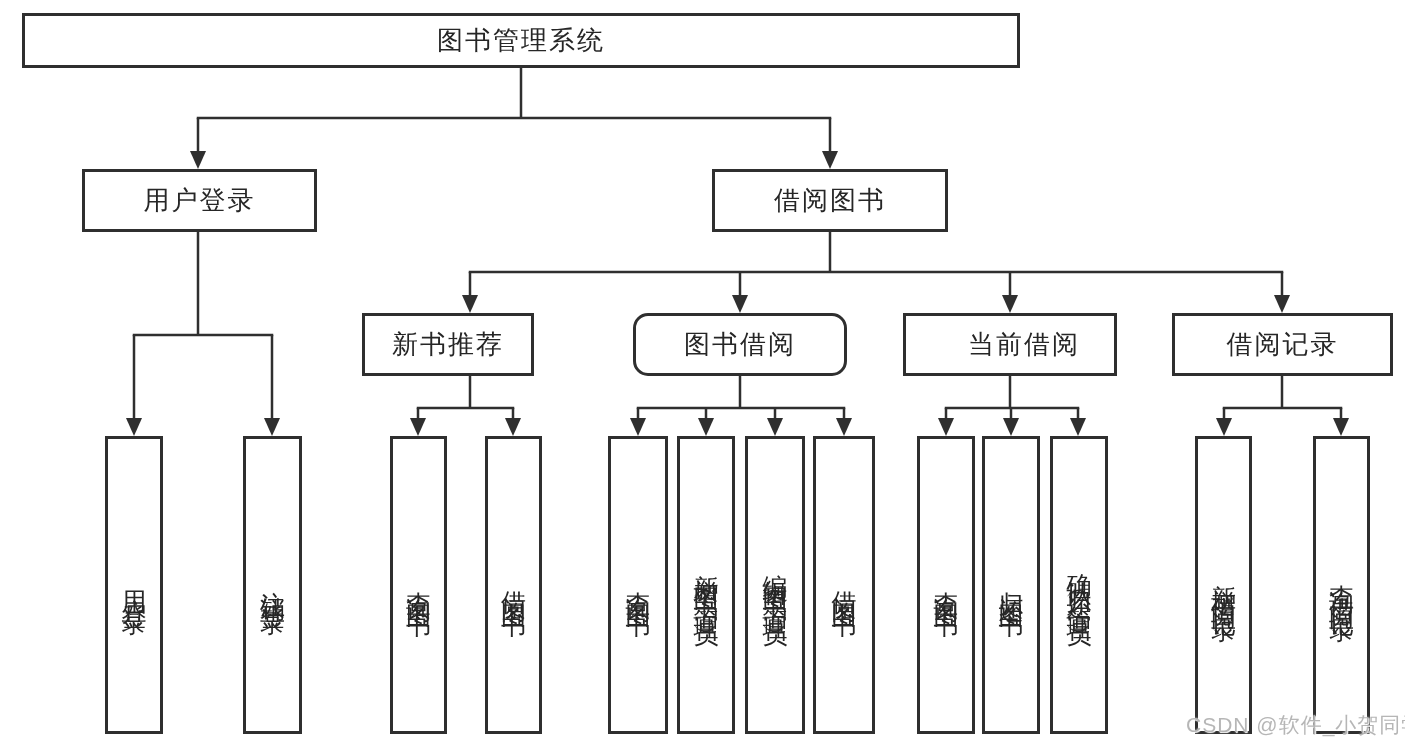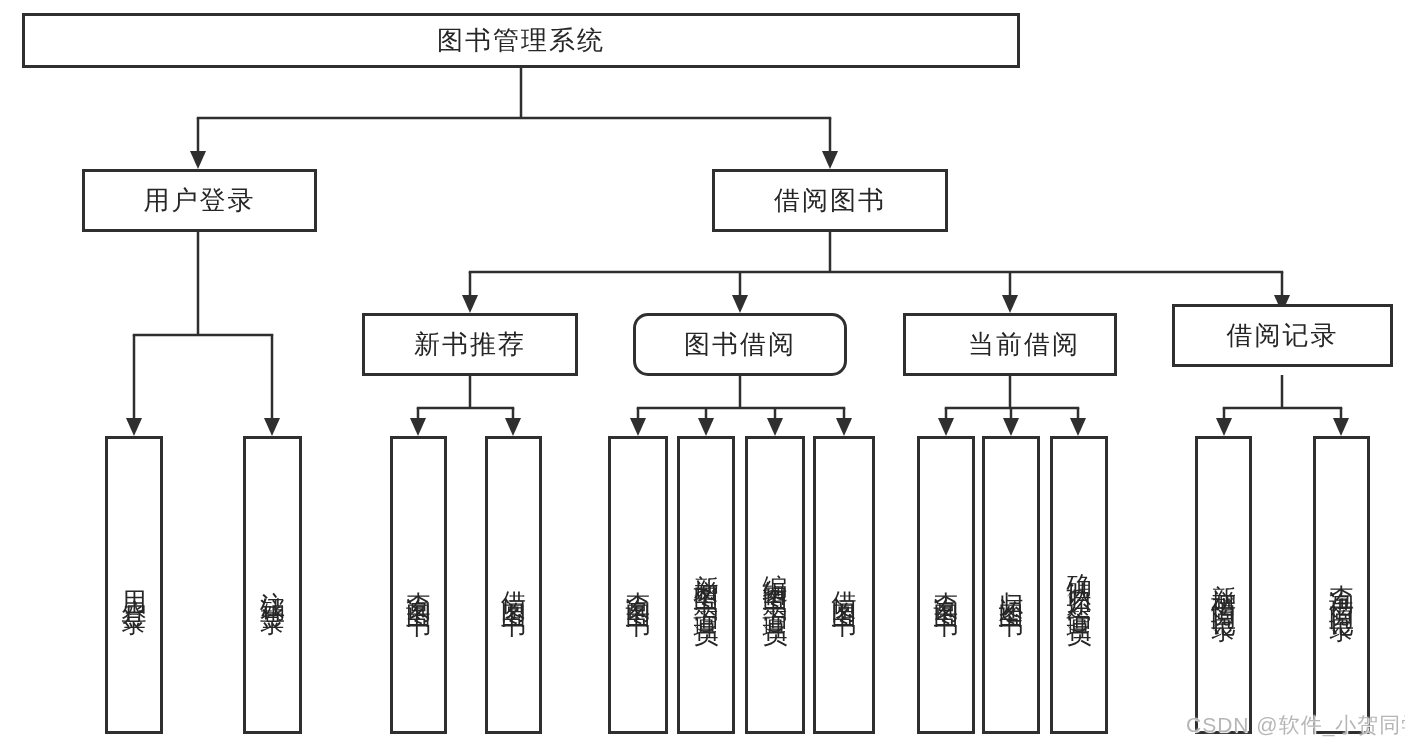--- a/index.html
+++ b/index.html
@@ -112,24 +112,24 @@
       <polygon points="1216,418 1232,418 1224,436"></polygon>
       <polygon points="1333,418 1349,418 1341,436"></polygon>
     </g>
   </svg>
 
   <div class="node" style="left:22px;top:13px;width:998px;height:55px;">图书管理系统</div>
 
   <div class="node" style="left:82px;top:169px;width:235px;height:63px;">用户登录</div>
   <div class="node" style="left:712px;top:169px;width:236px;height:63px;">借阅图书</div>
 
-  <div class="node" style="left:362px;top:313px;width:216px;height:63px;">新书推荐</div>
+  <div class="node" style="left:362px;top:313px;width:172px;height:63px;">新书推荐</div>
   <div class="node" style="left:633px;top:313px;width:214px;height:63px;border-radius:15px;">图书借阅</div>
   <div class="node" style="left:903px;top:313px;width:214px;height:63px;padding-left:28px;">当前借阅</div>
-  <div class="node" style="left:1172px;top:304px;width:221px;height:63px;">借阅记录</div>
+  <div class="node" style="left:1172px;top:313px;width:221px;height:63px;">借阅记录</div>
 
   <div class="node vertical" style="left:105px;top:436px;width:58px;height:298px;">用户登录</div>
   <div class="node vertical" style="left:243px;top:436px;width:59px;height:298px;">注销登录</div>
 
   <div class="node vertical" style="left:390px;top:436px;width:57px;height:298px;">查询图书</div>
   <div class="node vertical" style="left:485px;top:436px;width:57px;height:298px;">借阅图书</div>
 
   <div class="node vertical" style="left:608px;top:436px;width:60px;height:298px;">查询图书</div>
   <div class="node vertical" style="left:677px;top:436px;width:58px;height:298px;">新增图书（管理员）</div>
   <div class="node vertical" style="left:745px;top:436px;width:60px;height:298px;">编辑图书（管理员）</div>

